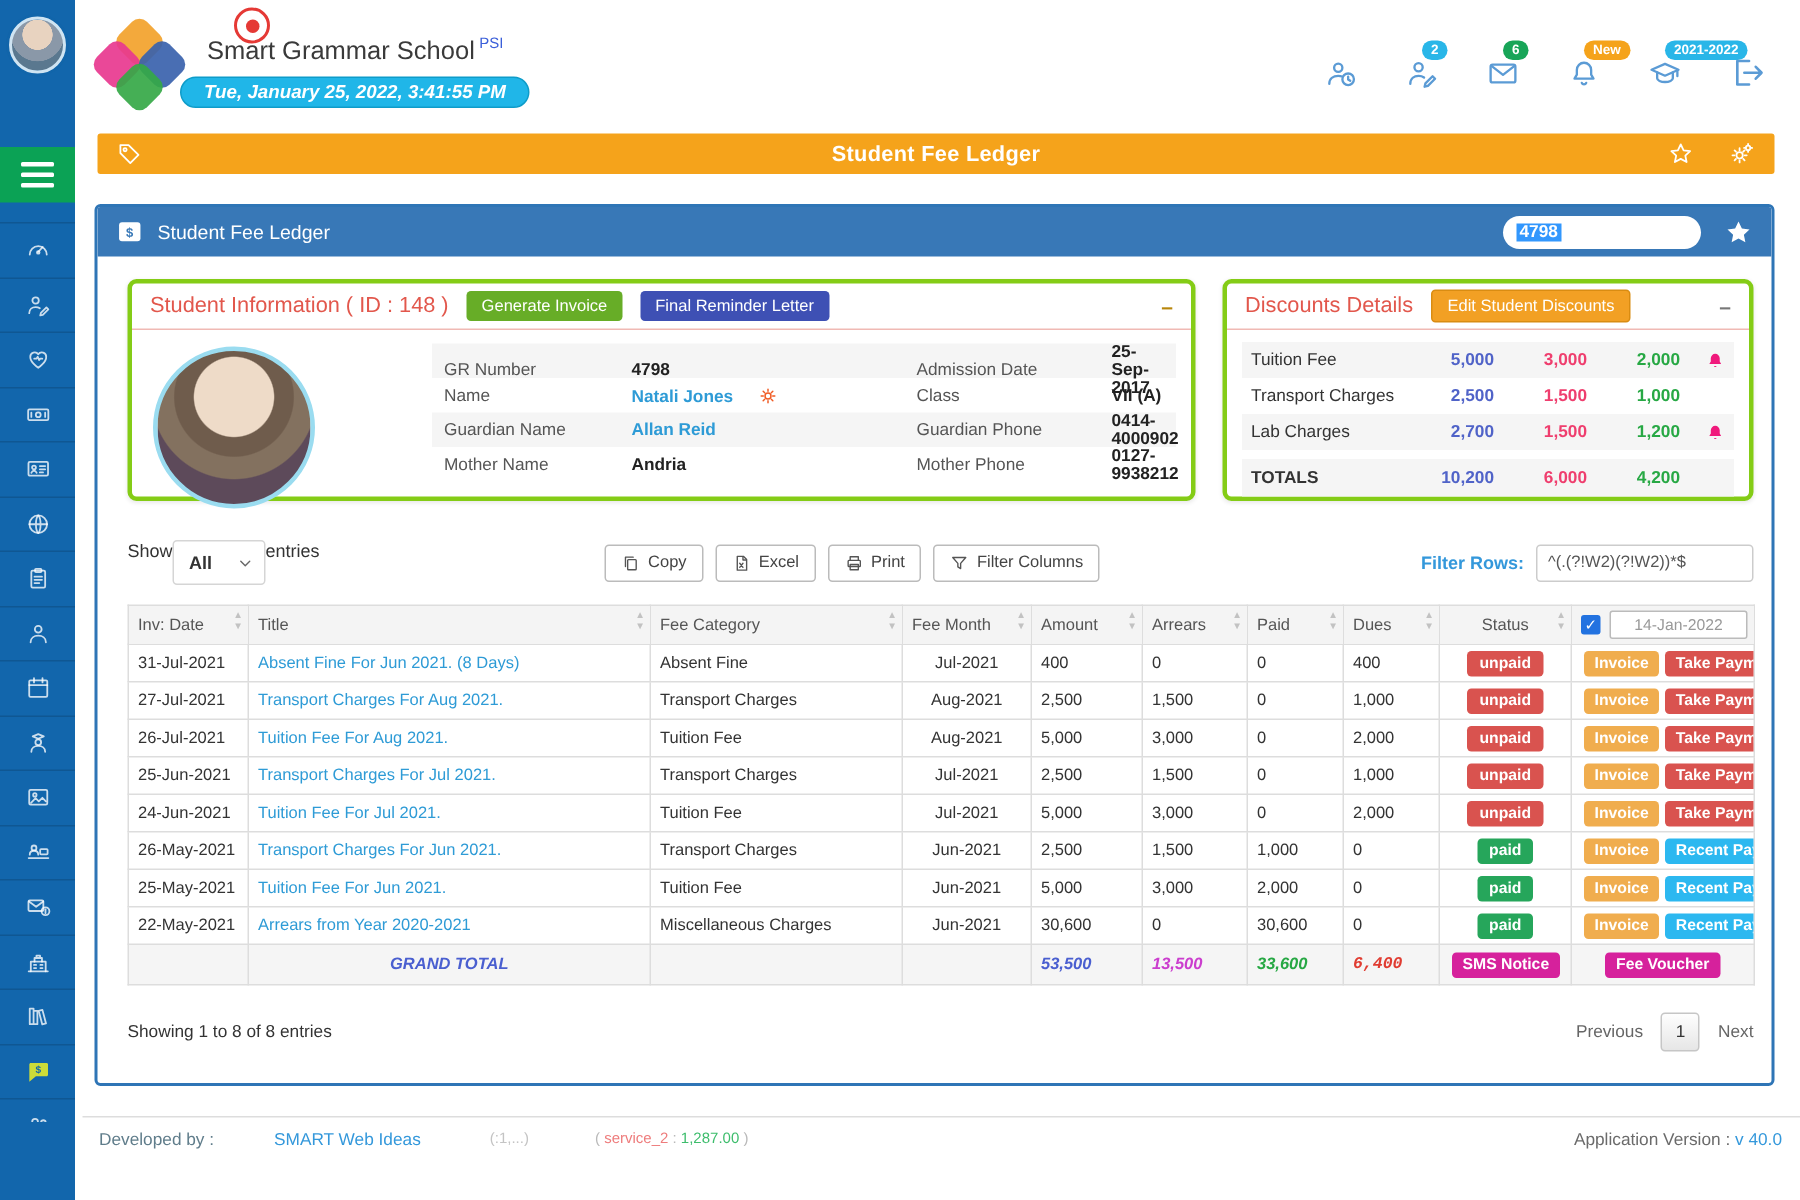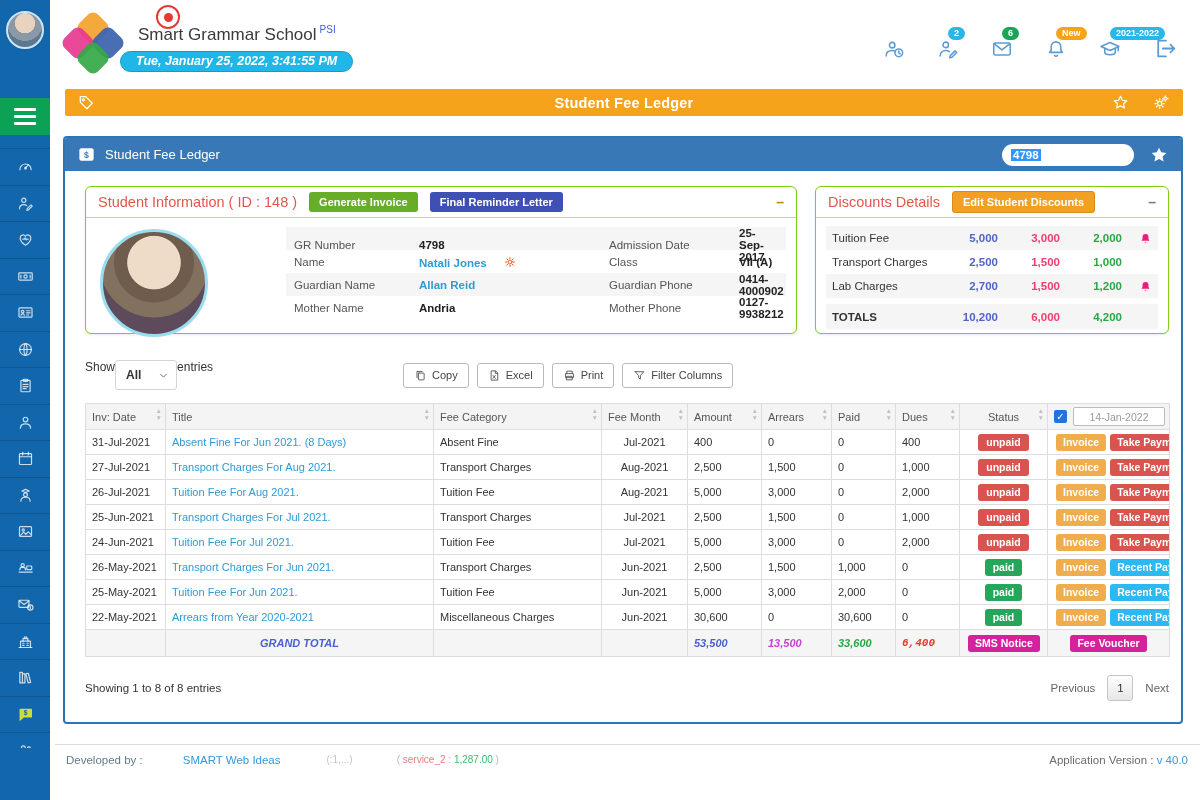--- a/index.html
+++ b/index.html
@@ -61,24 +61,24 @@
   .panel-title { font-size:13px; }
   .search-box { margin-left:auto; width:132px; height:22px; background:#fff; border-radius:11px;
     display:flex; align-items:center; padding:0 9px; cursor:text; }
   .search-box .sel { background:#3297FD; color:#fff; font-size:11.5px; font-weight:bold; padding:0 2px; }
   .panel-star { width:20px; height:20px; display:inline-flex; margin-left:15px; cursor:pointer; }
 
   .panel-body { flex:1; padding:15px 12px 0 20px; }
 
   
   .cards { display:flex; gap:18px; }
-  .card { border:1px solid #84cc16; border-radius:6px; box-shadow:0 1px 3px rgba(0,0,0,.09); background:#fff; }
+  .card { border:3px solid #84cc16; border-radius:6px; box-shadow:0 1px 3px rgba(0,0,0,.09); background:#fff; }
   .card-head { display:flex; align-items:center; height:31px; padding:0 12px; border-bottom:1px solid #f0b9b4; gap:12px; }
   .card-title { color:#E2574C; font-size:14.5px; white-space:nowrap; }
-  .btn { border:none; color:#fff; font-size:11px; font-weight:bold; padding:4px 10px; border-radius:3px;
+  .btn { border:none; color:#fff; font-size:11px; font-weight:normal; padding:4px 10px; border-radius:3px;
     cursor:pointer; font-family:inherit; white-space:nowrap; }
   .btn.green { background:#67AD27; }
   .btn.indigo { background:#3E50B4; }
   .btn.orange { background:#F2A024; border:1px solid #D98C12; }
   .collapse { margin-left:auto; font-weight:bold; font-size:14px; cursor:pointer; line-height:1; }
   .collapse.or { color:#B8860B; } .collapse.gy { color:#777; }
 
   .student-card { width:712px; height:148px; position:relative; }
   .stu-photo { position:absolute; left:14px; top:42px; width:108px; height:108px; border-radius:50%;
     border:3px solid #9ADCF0;
@@ -564,20 +564,24 @@
             </button>
             <button class="exp-btn">
               <span class="icn e-icn">
                 <svg viewBox="0 0 24 24" fill="none" stroke="currentColor" stroke-width="1.7" stroke-linecap="round" stroke-linejoin="round">
                   <path d="M4 5h16l-6.3 7.2v6.3l-3.4-2v-4.3L4 5z"></path>
                 </svg>
               </span>
               <span>Filter Columns</span>
             </button>
           </div>
+        <div class="filter-wrap">
+          <span class="filter-lab">Filter Rows:</span>
+          <input class="filter-input" value="^(.(?!W2)(?!W2))*$" style="">
+        </div>
       </div>
 
       <table class="fee-table">
         <colgroup>
           <col style="width:80px">
             <col style="width:268px">
             <col style="width:168px">
             <col style="width:86px">
           <col style="width:74px">
             <col style="width:70px">

